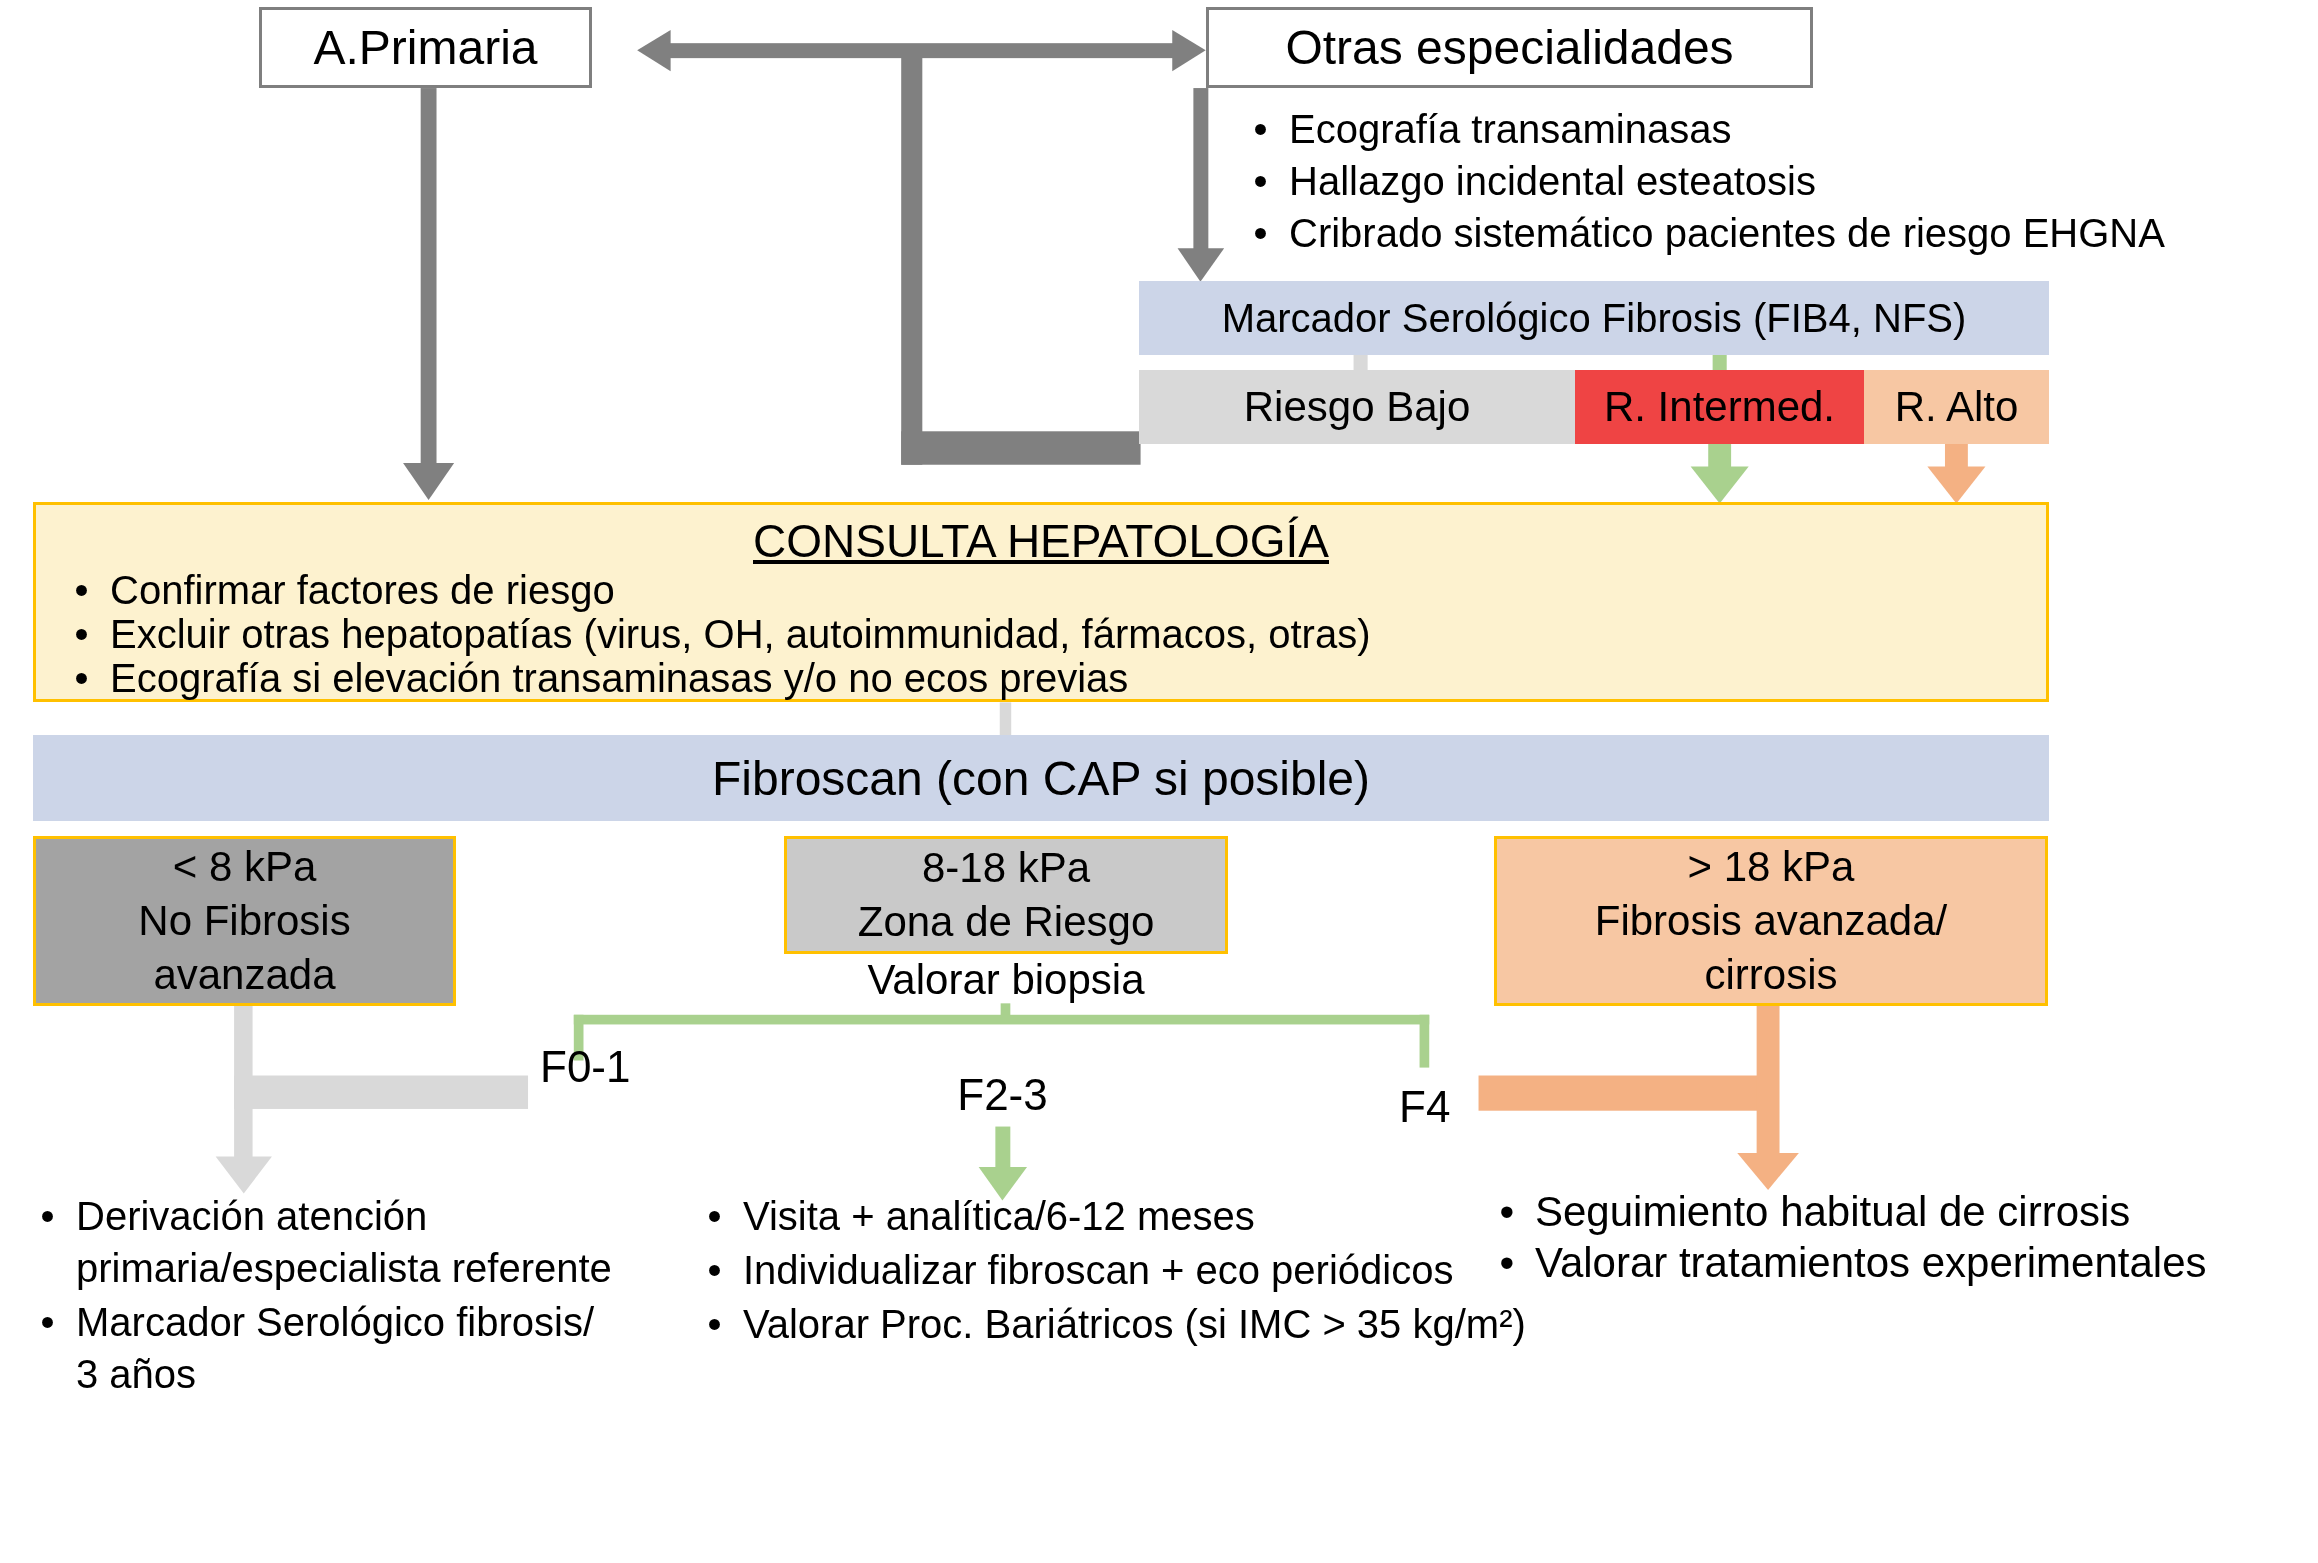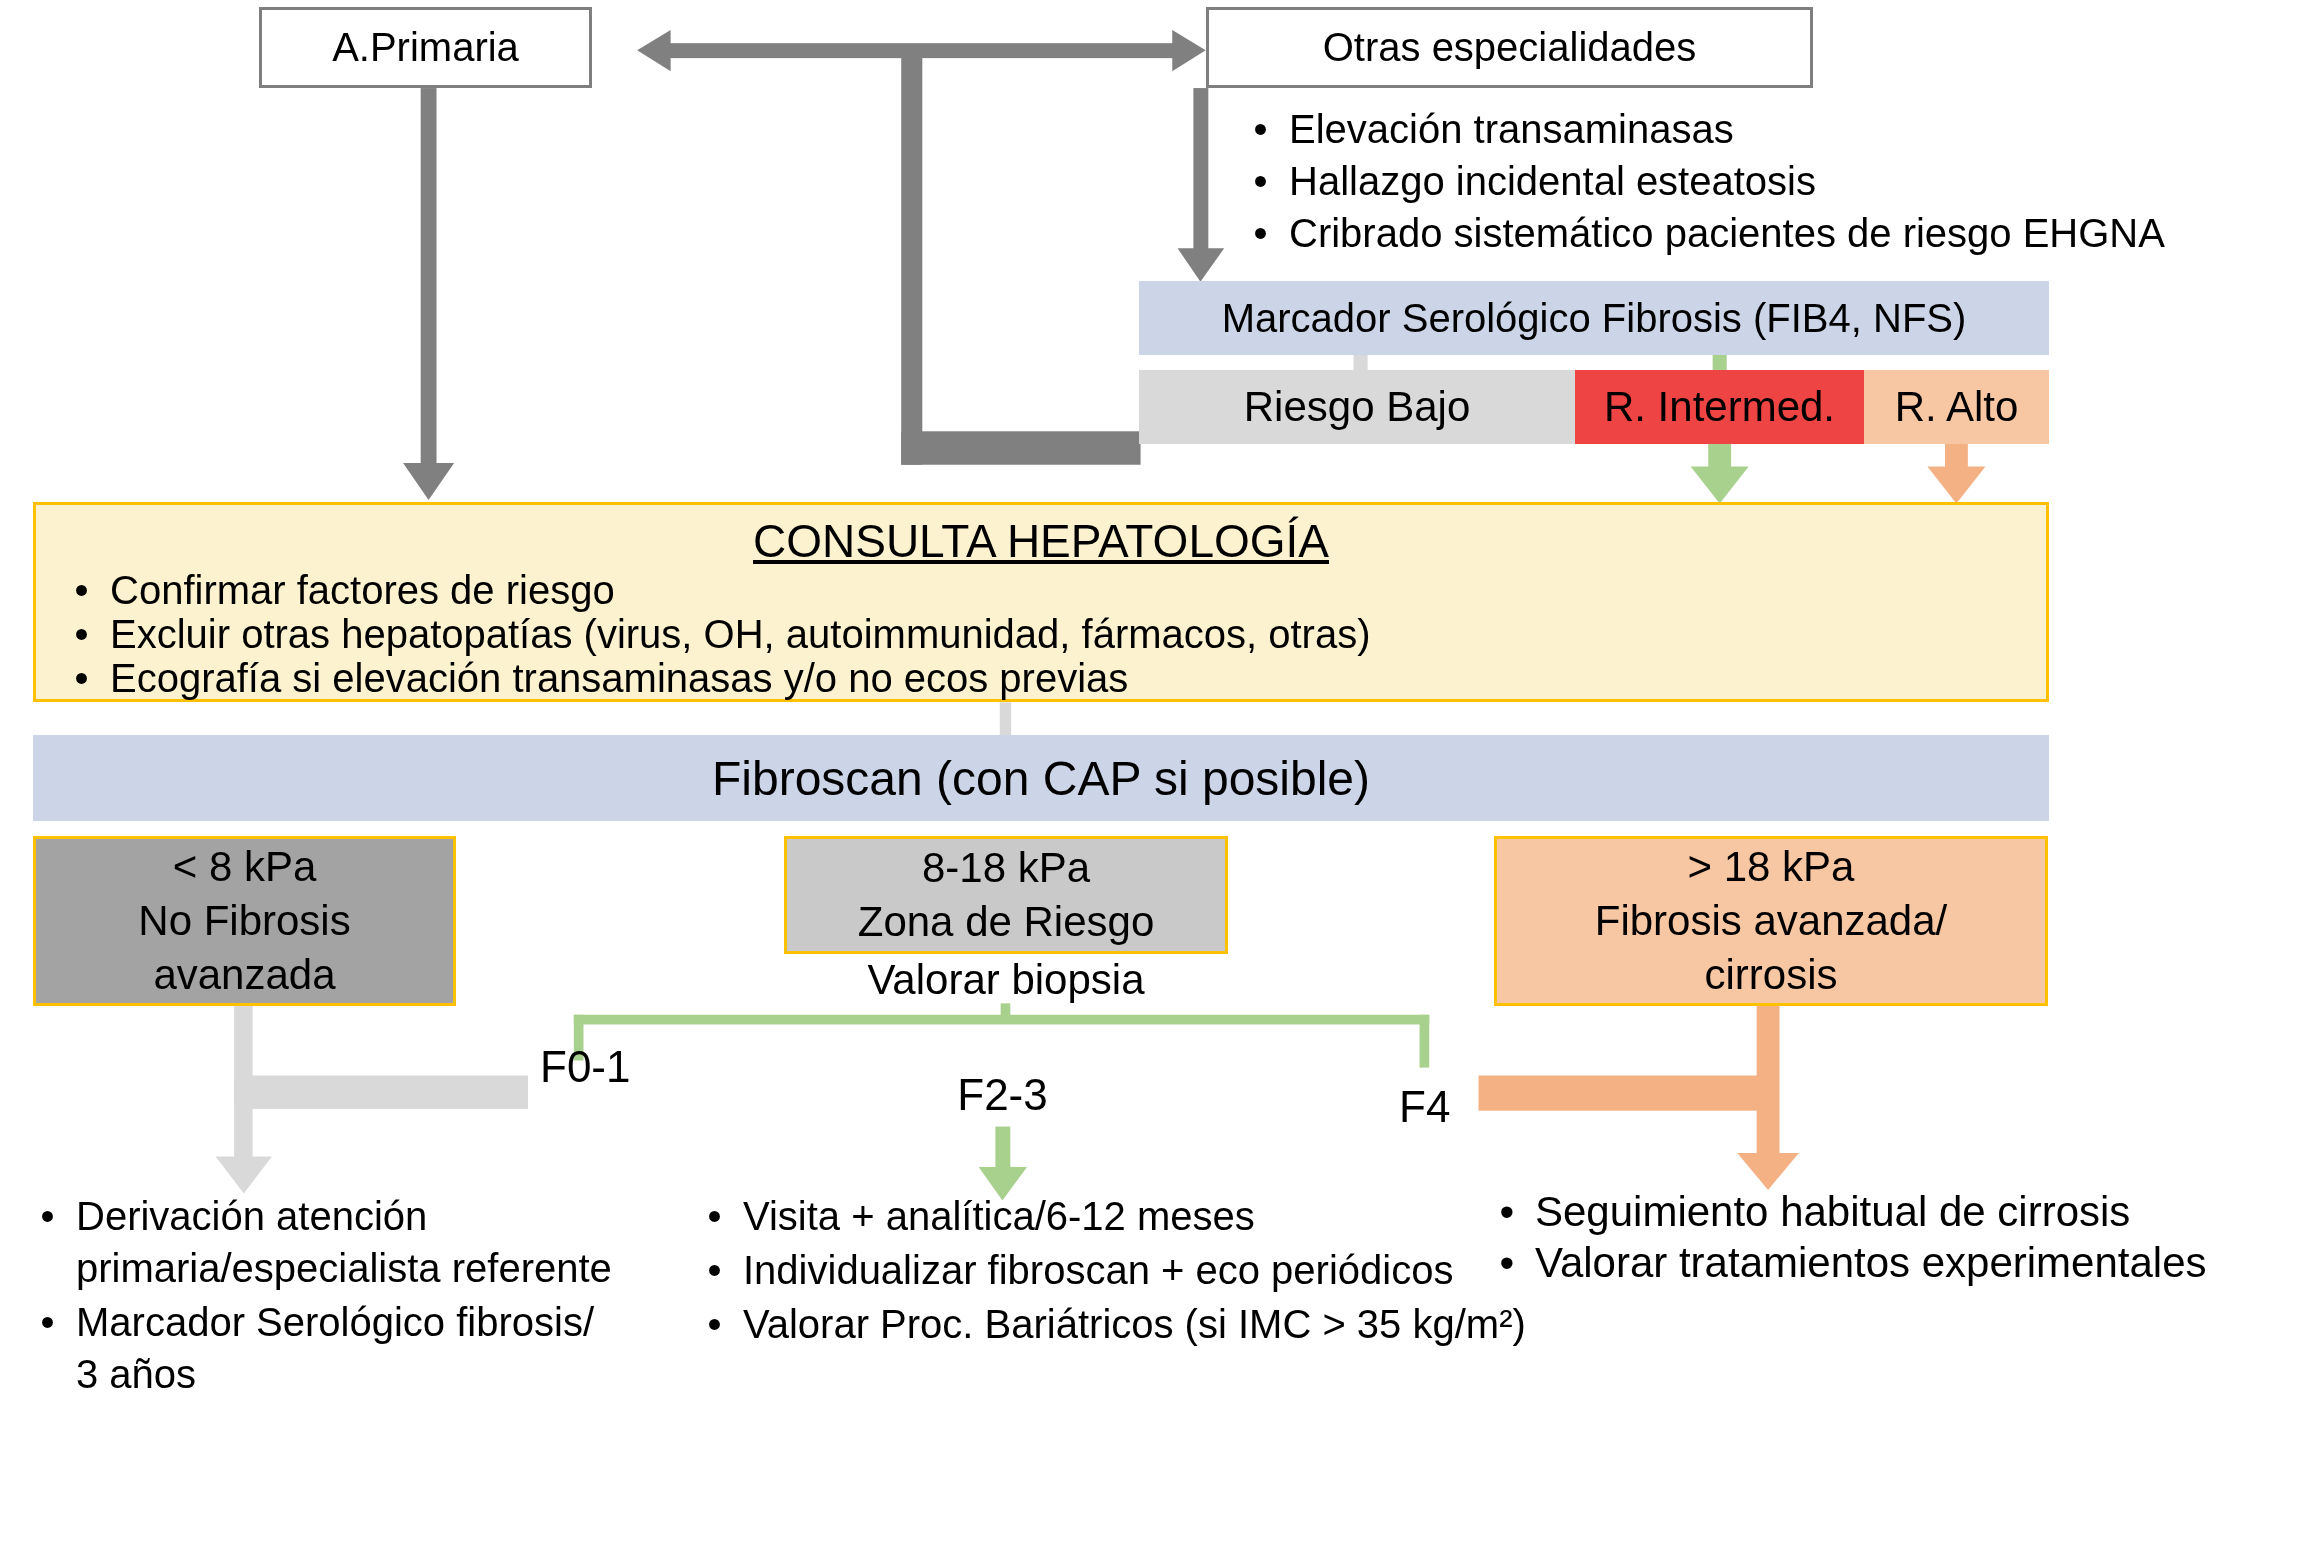--- a/index.html
+++ b/index.html
@@ -19,21 +19,21 @@
   svg.connectors {
     position: absolute;
     left: 0; top: 0;
     width: 2319px; height: 1564px;
     pointer-events: none;
   }
   .wbox {
     background: #ffffff;
     border: 3.5px solid #7f7f7f;
     display: flex; align-items: center; justify-content: center;
-    font-size: 40px;
+    font-size: 48px;
     white-space: nowrap;
   }
   .bluebar {
     background: #ccd5e8;
     display: flex; align-items: center; justify-content: center;
     white-space: nowrap;
   }
   .risk-seg {
     display: flex; align-items: center; justify-content: center;
     font-size: 42px; white-space: nowrap;
@@ -158,21 +158,21 @@
       <rect x="1996" y="1143" width="26" height="170"></rect>
       <polygon points="1974,1310 2044,1310 2009,1352"></polygon>
     </g>
   </svg>
 
   <div class="abs wbox" style="left:259px; top:7px; width:333px; height:81px;">A.Primaria</div>
 
   <div class="abs wbox" style="left:1206px; top:7px; width:607px; height:81px;">Otras especialidades</div>
 
   <ul class="abs blist side-list" style="left:1250px; top:104px; width:1038px; line-height:1.25;">
-    <li>Elevación transaminasas</li>
+    <li>Ecografía transaminasas</li>
     <li>Hallazgo incidental esteatosis</li>
     <li>Cribrado sistemático pacientes de riesgo EHGNA</li>
   </ul>
 
   <div class="abs bluebar" style="left:1139px; top:281px; width:910px; height:74px; font-size:40px;">Marcador Serológico Fibrosis (FIB4, NFS)</div>
 
   <div class="abs risk-seg" style="left:1139px; top:370px; width:436px; height:74px; background:#d9d9d9;">Riesgo Bajo</div>
   <div class="abs risk-seg" style="left:1575px; top:370px; width:289px; height:74px; background:#ef4444;">R. Intermed.</div>
   <div class="abs risk-seg" style="left:1864px; top:370px; width:185px; height:74px; background:#f7c7a3;">R. Alto</div>
 

